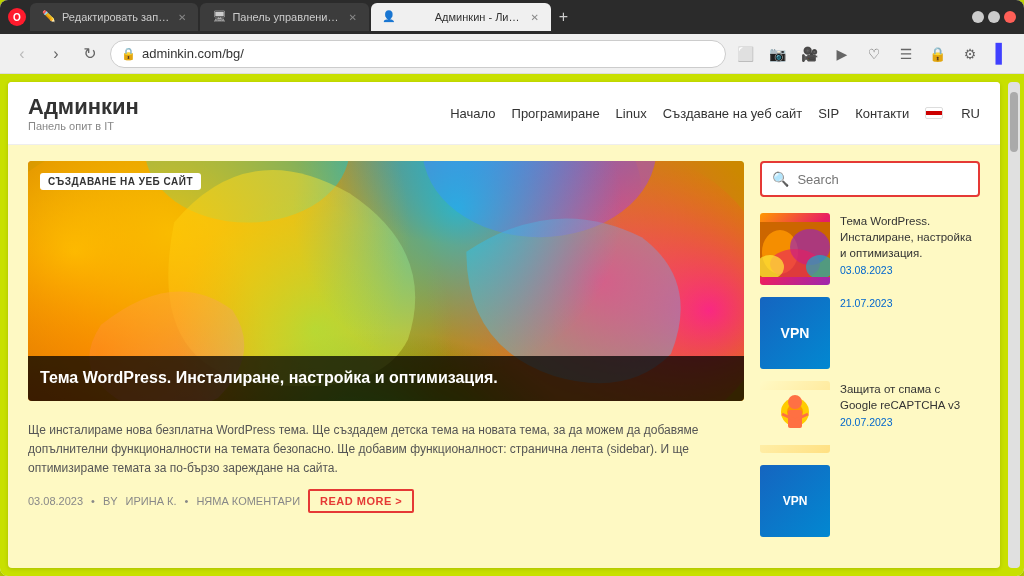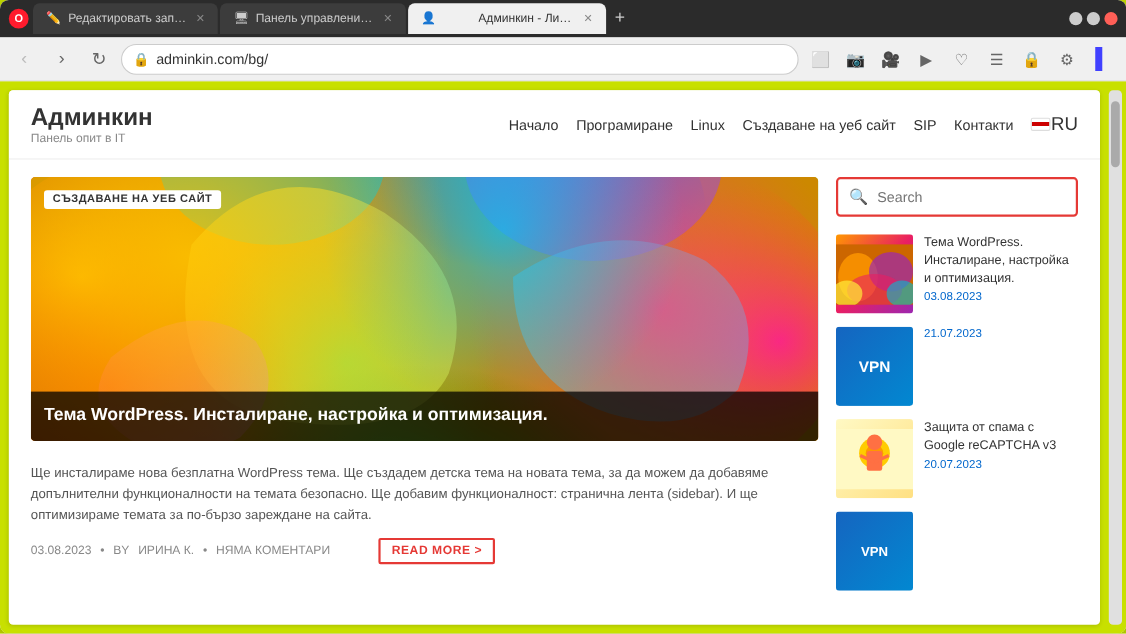--- a/index.html
+++ b/index.html
@@ -165,21 +165,21 @@
     .browser-body {
       display: flex;
       flex: 1;
       overflow: hidden;
       background: #c8e000;
     }
 
     
     .website {
       flex: 1;
-      background: #ffffff;
+      background: #fef9c3;
       overflow-y: auto;
       margin: 8px;
       border-radius: 4px;
       box-shadow: 0 1px 4px rgba(0,0,0,0.15);
     }
 
     .scrollbar-area {
       width: 12px;
       background: #e0e0e0;
       margin: 8px 4px 8px 0;
@@ -232,22 +232,22 @@
     .site-nav a {
       text-decoration: none;
       color: #333;
       font-size: 13px;
       cursor: pointer;
     }
 
     .lang-flag {
       display: flex;
       align-items: center;
-      gap: 0;
-      font-size: 17px;
+      gap: 18px;
+      font-size: 13px;
       color: #333;
       cursor: pointer;
     }
 
     .flag-icon {
       width: 18px;
       height: 12px;
       background: linear-gradient(to bottom, #fff 33%, #cc0000 33%, #cc0000 66%, #fff 66%);
       border: 1px solid #ddd;
       border-radius: 2px;
@@ -353,21 +353,20 @@
     .read-more-btn {
       background: none;
       border: 2px solid #e53935;
       color: #e53935;
       font-size: 11px;
       font-weight: bold;
       padding: 4px 10px;
       cursor: pointer;
       border-radius: 2px;
       letter-spacing: 0.5px;
-      margin-left: 36px;
     }
 
     
     .search-box {
       border: 2px solid #e53935;
       border-radius: 4px;
       padding: 8px 10px;
       display: flex;
       align-items: center;
       gap: 8px;

